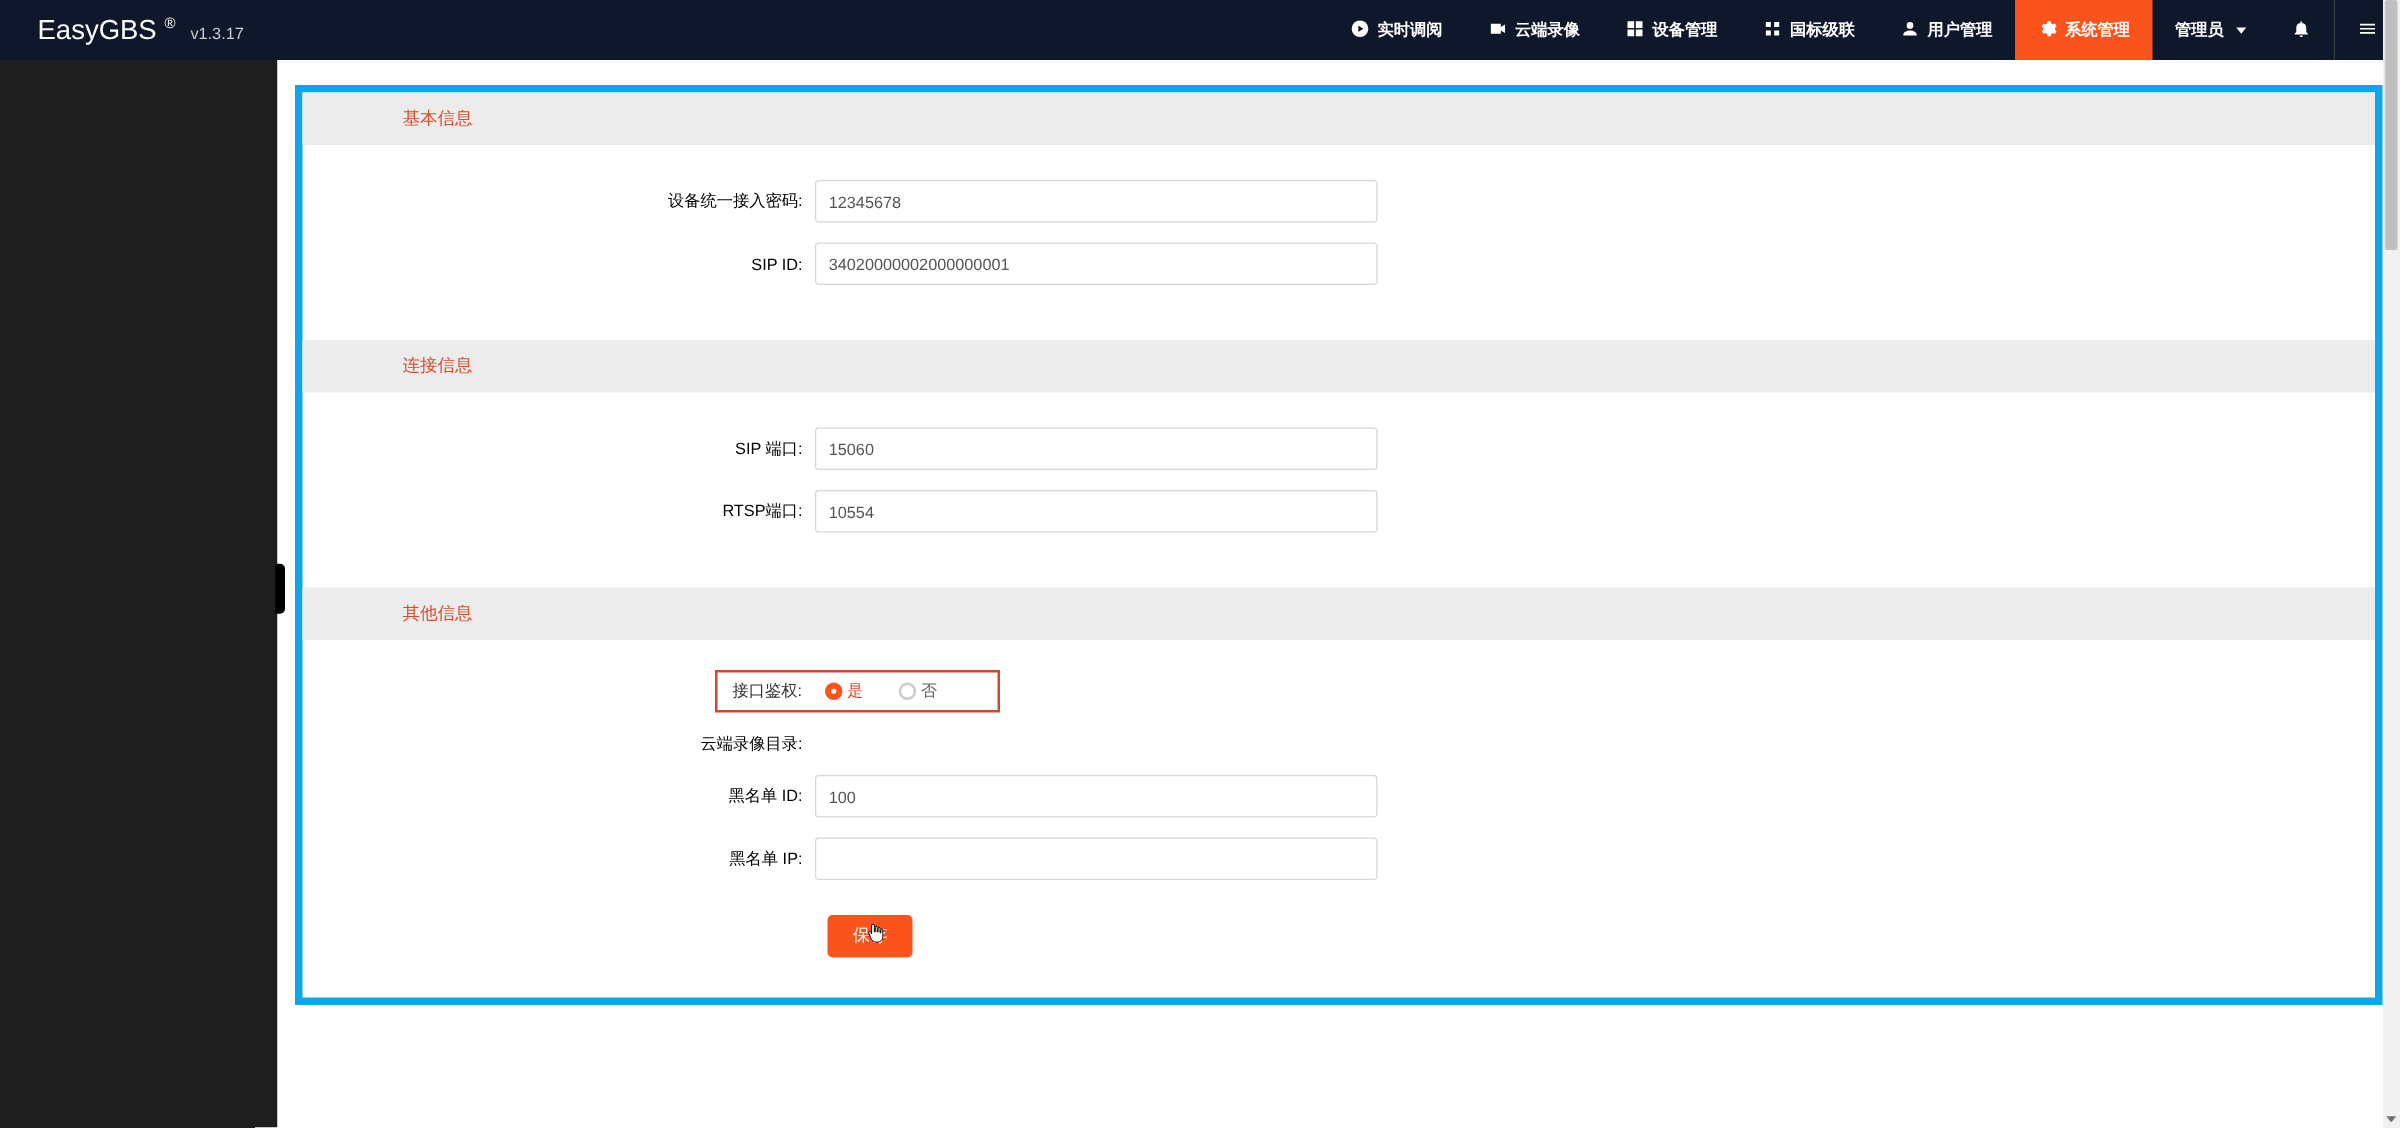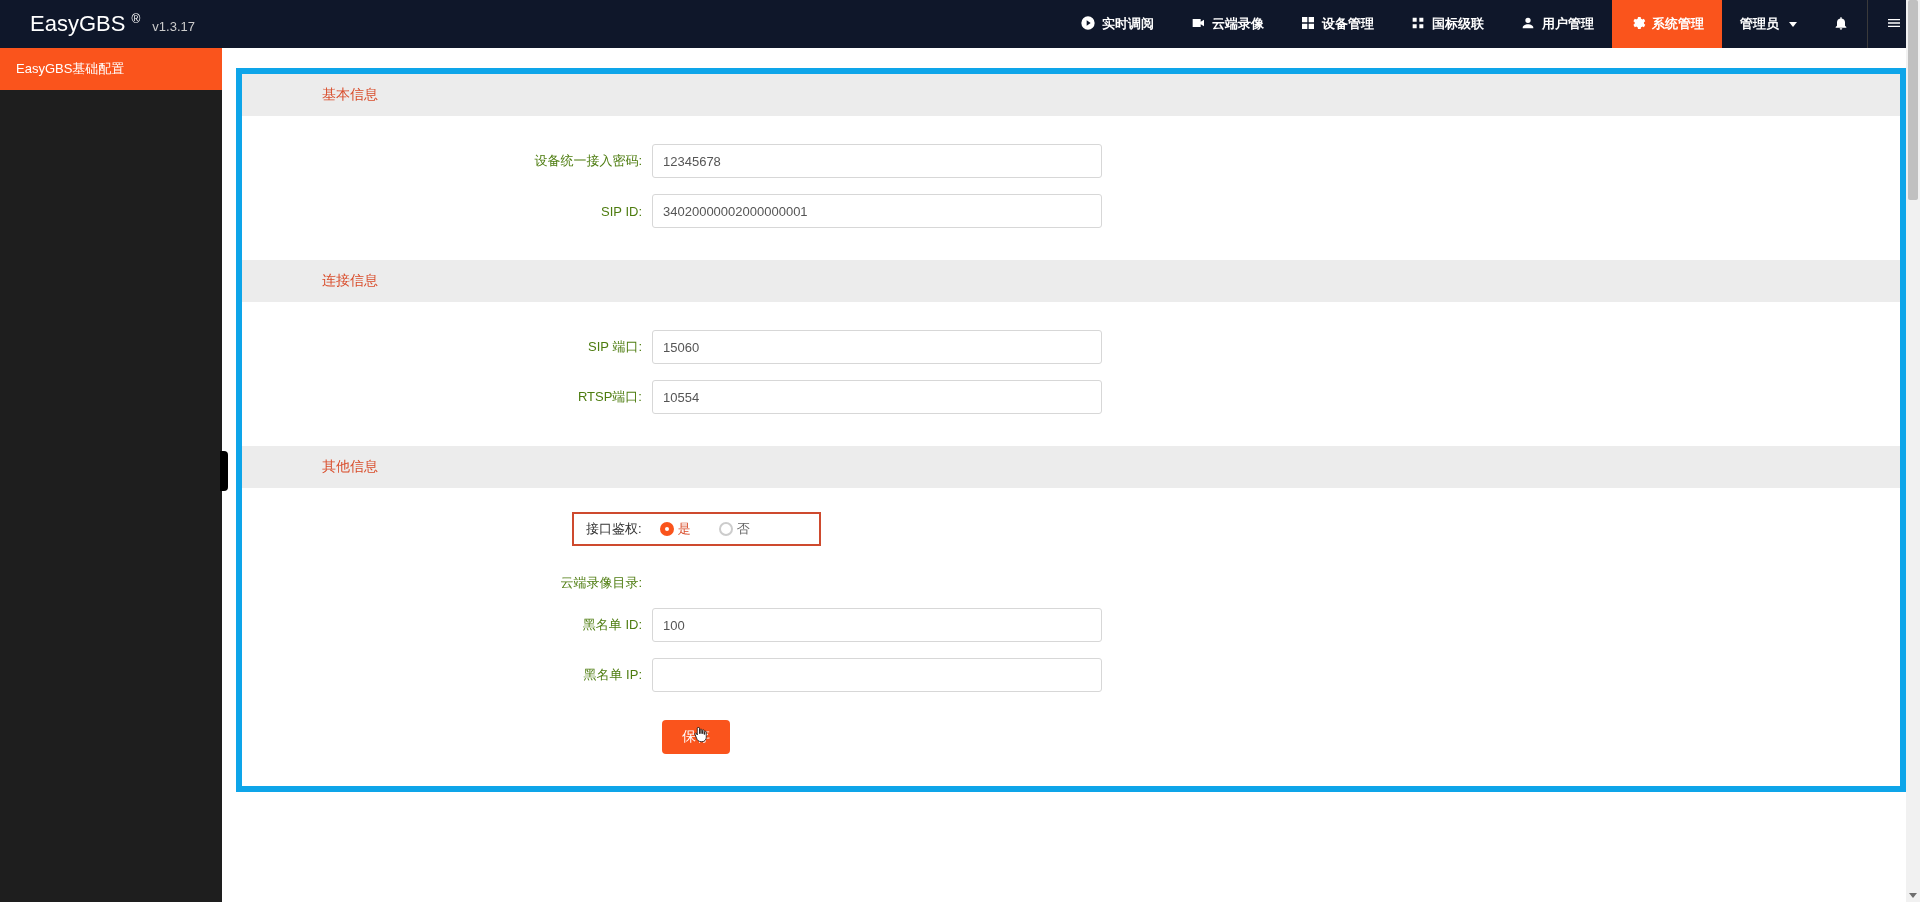--- a/index.html
+++ b/index.html
@@ -20,30 +20,30 @@
 .chev-down { width: 0; height: 0; border-left: 4px solid transparent; border-right: 4px solid transparent; border-top: 5px solid #fff; display: inline-block; margin-left: 4px;}
 
 .main { display: flex; min-height: calc(100vh - 48px); }
 .sidebar { width: 222px; background: #1e1e1e; flex: none; color: #fff; }
 .sidebar-item { padding: 12px 16px; font-size: 13px; cursor: pointer; }
 .sidebar-item.active { background: #fa541c; }
 
 .content { flex: 1; padding: 20px 14px 20px 14px; background: #fff; }
 .panel { background: #fff; border: 6px solid #0ea5e9; padding: 0; margin: 0 auto; max-width: none; }
 
-.section-head { background: #ececec; padding: 12px 80px; color: #d94c2a; font-size: 14px; margin-top: 4px; }
+.section-head { background: #ececec; padding: 12px 80px; color: #d94c2a; font-size: 14px; margin-top: 16px; }
 .section-head.first { margin-top: 0; }
 .section-body { padding: 12px 0; }
 
 .form-row { display: flex; align-items: center; margin: 16px 0;  }
-.form-row .lbl { width: 410px; text-align: right; padding-right: 10px; font-size: 13px; color: #4d7c0f; }
+.form-row .lbl { width: 410px; text-align: right; padding-right: 10px; font-size: 13px; color: #000000; }
 .form-row .ctl { flex: 0 0 450px; }
 .form-row input[type=text] { width: 100%; height: 34px; border: 1px solid #d7d7d7; border-radius: 3px; padding: 0 10px; font-size: 13px; color: #555; outline: none; }
 
-.highlight-box { border: 2px solid #ce4a2e; padding: 6px 12px; margin: 12px 0 12px 330px; width: 249px; display: inline-flex; align-items: center; }
+.highlight-box { border: 2px solid #ce4a2e; padding: 6px 12px; margin: 12px 0 0 330px; width: 228px; display: inline-flex; align-items: center; }
 .highlight-box .lbl-inline { font-size: 13px; margin-right: 18px; }
 .radio { display: inline-flex; align-items: center; margin-right: 28px; font-size: 13px; cursor: pointer; gap: 4px; }
 .radio .dot { width: 14px; height: 14px; border-radius: 50%; border: 2px solid #ccc; display: inline-flex; align-items: center; justify-content: center; }
 .radio.checked .dot { border-color: #fa541c; background: #fa541c; }
 .radio.checked .dot::after { content: ""; width: 4px; height: 4px; background: #fff; border-radius: 50%; }
 .radio.checked .txt { color: #d94c2a; }
 .radio .txt { color: #666; }
 
 .save-row { padding: 12px 0 20px 420px; }
 .btn-save { background: #fa541c; color: #fff; border: none; border-radius: 4px; padding: 8px 20px; font-size: 14px; cursor: pointer; position: relative; }
@@ -120,21 +120,20 @@
     <div class="topnav-item iconbtn">
       <span><svg viewBox="0 0 24 24">
             <path d="M3 6h18v2H3zM3 11h18v2H3zM3 16h18v2H3z"></path>
           </svg></span>
     </div>
   </div>
 </div>
 
 <div class="main">
   <div class="sidebar">
-    <div class="sidebar-item active"><span>EasyGBS基础配置</span></div>
   </div>
 
   <div class="drag-handle"></div>
 
   <div class="content">
     <div class="panel">
 
       <div class="section-head first">基本信息</div>
       <div class="section-body">
         <div class="form-row">

